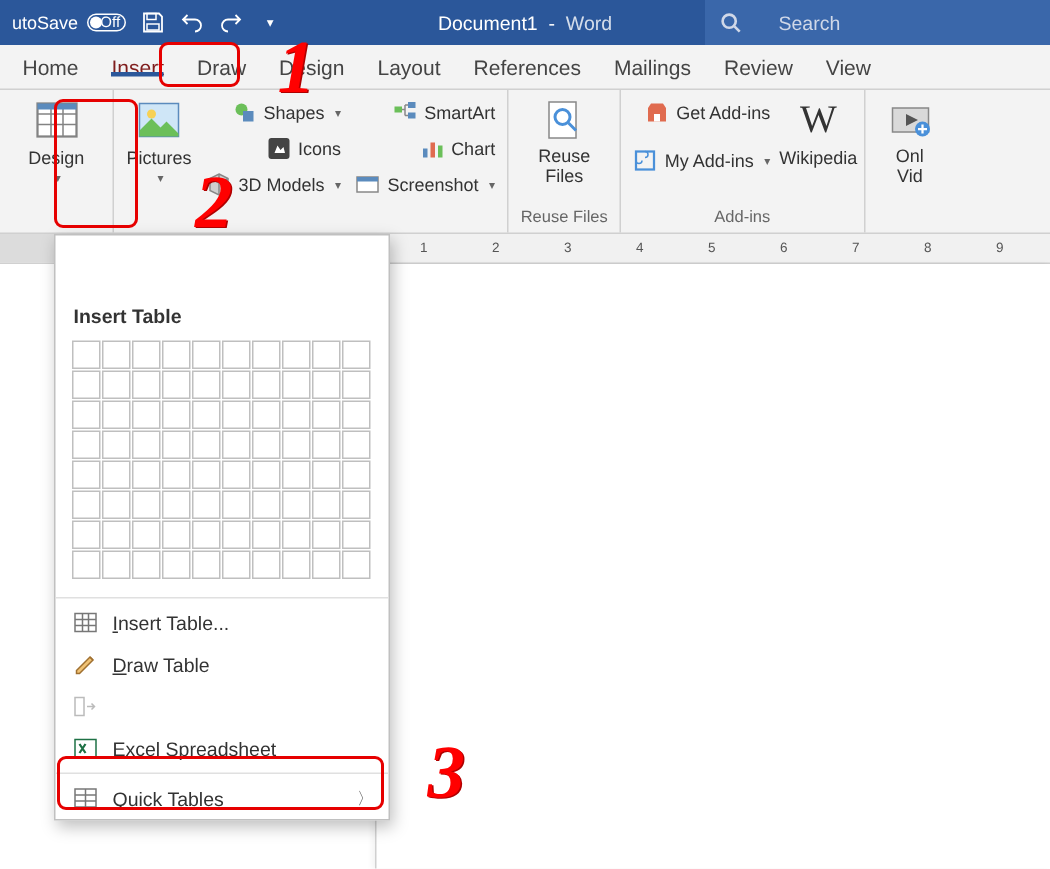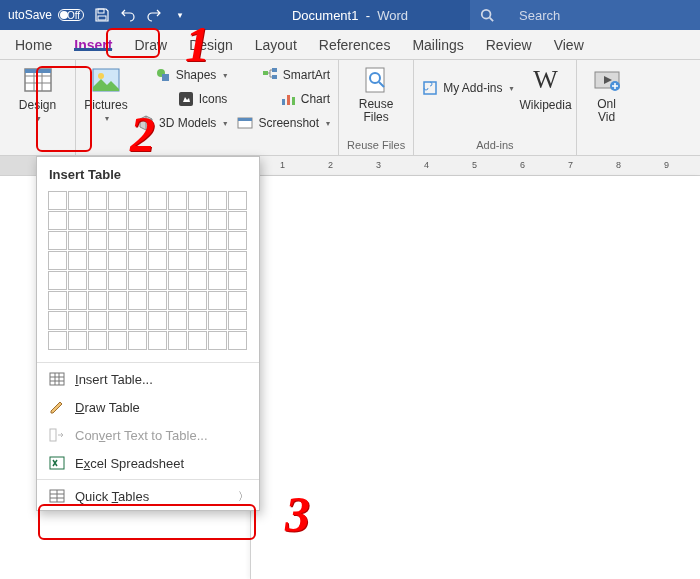--- a/index.html
+++ b/index.html
@@ -14,21 +14,21 @@
   .switch-label { font-size: 10px; position: absolute; right: 3px; color: #fff; }
   .qat-icon { width: 16px; height: 16px; display: flex; align-items: center; justify-content: center; fill: #fff; stroke: #fff; }
   .tname { position: absolute; left: 50%; transform: translateX(-50%); color: #fff; font-size: 13px; white-space: nowrap; }
   .tname .faded { opacity: 0.8; }
   .searchbar { position: absolute; right: 0; height: 30px; width: 230px; background: #3a67aa; display: flex; align-items: center; padding: 0 10px; gap: 25px; color: #d0d8e8; font-size: 13px; }
   .searchbar svg { width: 14px; height: 14px; stroke: #d0d8e8; fill: none; stroke-width: 2; }
 
   
   .tabs { height: 30px; background: #f3f3f3; display: flex; align-items: center; padding: 0 15px; gap: 22px; font-size: 14px; color: #444; border-bottom: 1px solid #d0d0d0; }
   .tab { height: 14px; display: flex; align-items: center; cursor: pointer; position: relative; }
-  .tab.active { color: #a21caf; font-weight: 700; }
+  .tab.active { color: #7f1d1d; font-weight: 400; }
   .tab.active::after { content: ""; position: absolute; bottom: 1px; left: 0; right: 0; height: 3px; background: #2b579a; }
 
   
   .hl { border: 2px solid #e60000; border-radius: 6px; position: absolute; pointer-events: none; }
   .hl1 { left: 106px; top: 28px; width: 54px; height: 30px; }
   .hl2 { left: 36px; top: 66px; width: 56px; height: 86px; }
   .hl3 { left: 38px; top: 504px; width: 218px; height: 36px; }
   .num { position: absolute; color: #ff0000; font-weight: 900; font-style: italic; font-family: Georgia, "Times New Roman", serif; font-size: 50px; text-shadow: 1px 1px 0 #b00000; }
   .n1 { left: 185px; top: 15px; }
   .n2 { left: 130px; top: 105px; }
@@ -47,21 +47,21 @@
   .caret { font-size: 8px; color: #666; margin-left: 2px; }
 
   
   .ruler { height: 20px; background: #f1f1f1; border-bottom: 1px solid #d0d0d0; position: relative; overflow: hidden; font-size: 9px; color: #555; }
   .ruler-dark { position: absolute; left: 0; top: 0; width: 250px; height: 20px; background: #dcdcdc; }
   .ruler-inner { position: absolute; left: 250px; top: 0; right: 0; height: 20px; display: flex; align-items: center; }
   .doc { position: absolute; left: 250px; top: 176px; right: 0; bottom: 0; background: #fff; border-left: 1px solid #d0d0d0; box-shadow: -2px 0 4px rgba(0,0,0,0.05); }
 
   
   .menu { position: absolute; left: 36px; top: 156px; width: 224px; background: #fff; border: 1px solid #c0c0c0; box-shadow: 2px 4px 10px rgba(0,0,0,0.25); font-size: 13px; color: #333; }
-  .menu .title { font-weight: 700; padding: 10px 12px 8px 12px; font-size: 13px; }
+  .menu .title { font-weight: 700; padding: 10px 12px 8px 12px; font-size: 13px; margin-top: 36px; }
   .grid { padding: 0 10px 10px 10px; }
   .grid-row { display: flex; }
   .grid-cell { width: 19px; height: 19px; border: 1px solid #bfbfbf; margin: 0.5px; background: #fff; }
   .menu hr { border: none; border-top: 1px solid #e0e0e0; margin: 2px 0; }
   .menu-item { display: flex; align-items: center; gap: 10px; padding: 6px 12px; cursor: pointer; position: relative; }
   .menu-item.disabled { color: #a0a0a0; }
   .menu-item .ico { width: 16px; height: 16px; flex-shrink: 0; }
   .menu-item .arrow { position: absolute; right: 10px; font-size: 11px; color: #666; }
   .underline { text-decoration: underline; }
 
@@ -239,20 +239,30 @@
     </div>
     <div class="group-label">Reuse Files</div>
   </div>
 
   <div class="group">
     <div class="group-body">
       <div class="small-col" style="justify-content:center;gap:10px;">
         <div class="smallbtn">
           <span class="ico">
               <svg viewBox="0 0 16 16">
+                <rect x="2" y="5" width="12" height="9" fill="#e06b4f"></rect>
+                <path d="M2 5l2-3h8l2 3" fill="#e06b4f"></path>
+                <rect x="6" y="9" width="4" height="5" fill="#fff"></rect>
+              </svg>
+            </span>
+          <span>Get Add-ins</span>
+        </div>
+        <div class="smallbtn">
+          <span class="ico">
+              <svg viewBox="0 0 16 16">
                 <rect x="2" y="2" width="12" height="12" fill="none" stroke="#4a90d9" stroke-width="1.5"></rect>
                 <path d="M8 2a2 2 0 0 1 0 4M2 8a2 2 0 0 0 4 0" fill="none" stroke="#4a90d9"></path>
               </svg>
             </span>
           <span>My Add-ins</span>
             <span class="caret">▾</span>
         </div>
       </div>
       <div class="bigbtn">
         <span class="ico" style="font-family:Georgia,serif;font-size:26px;font-weight:400;color:#333;display:flex;align-items:center;justify-content:center;">W</span>
@@ -421,21 +431,20 @@
         </span>
         <span><span class="underline">D</span>raw Table</span>
       </div>
       <div class="menu-item disabled">
         <span class="ico">
           <svg viewBox="0 0 16 16">
             <rect x="1" y="2" width="6" height="12" fill="none" stroke="#bbb"></rect>
             <path d="M9 8h5m-2-2 2 2-2 2" fill="none" stroke="#bbb"></path>
           </svg>
         </span>
-        <span>Con<span class="underline">v</span>ert Text to Table...</span>
       </div>
       <div class="menu-item">
         <span class="ico">
           <svg viewBox="0 0 16 16">
             <rect x="1" y="2" width="14" height="12" fill="#fff" stroke="#1e7145"></rect>
             <path d="M4 5l4 6M8 5l-4 6" stroke="#1e7145" stroke-width="1.5"></path>
           </svg>
         </span>
         <span>E<span class="underline">x</span>cel Spreadsheet</span>
       </div>

